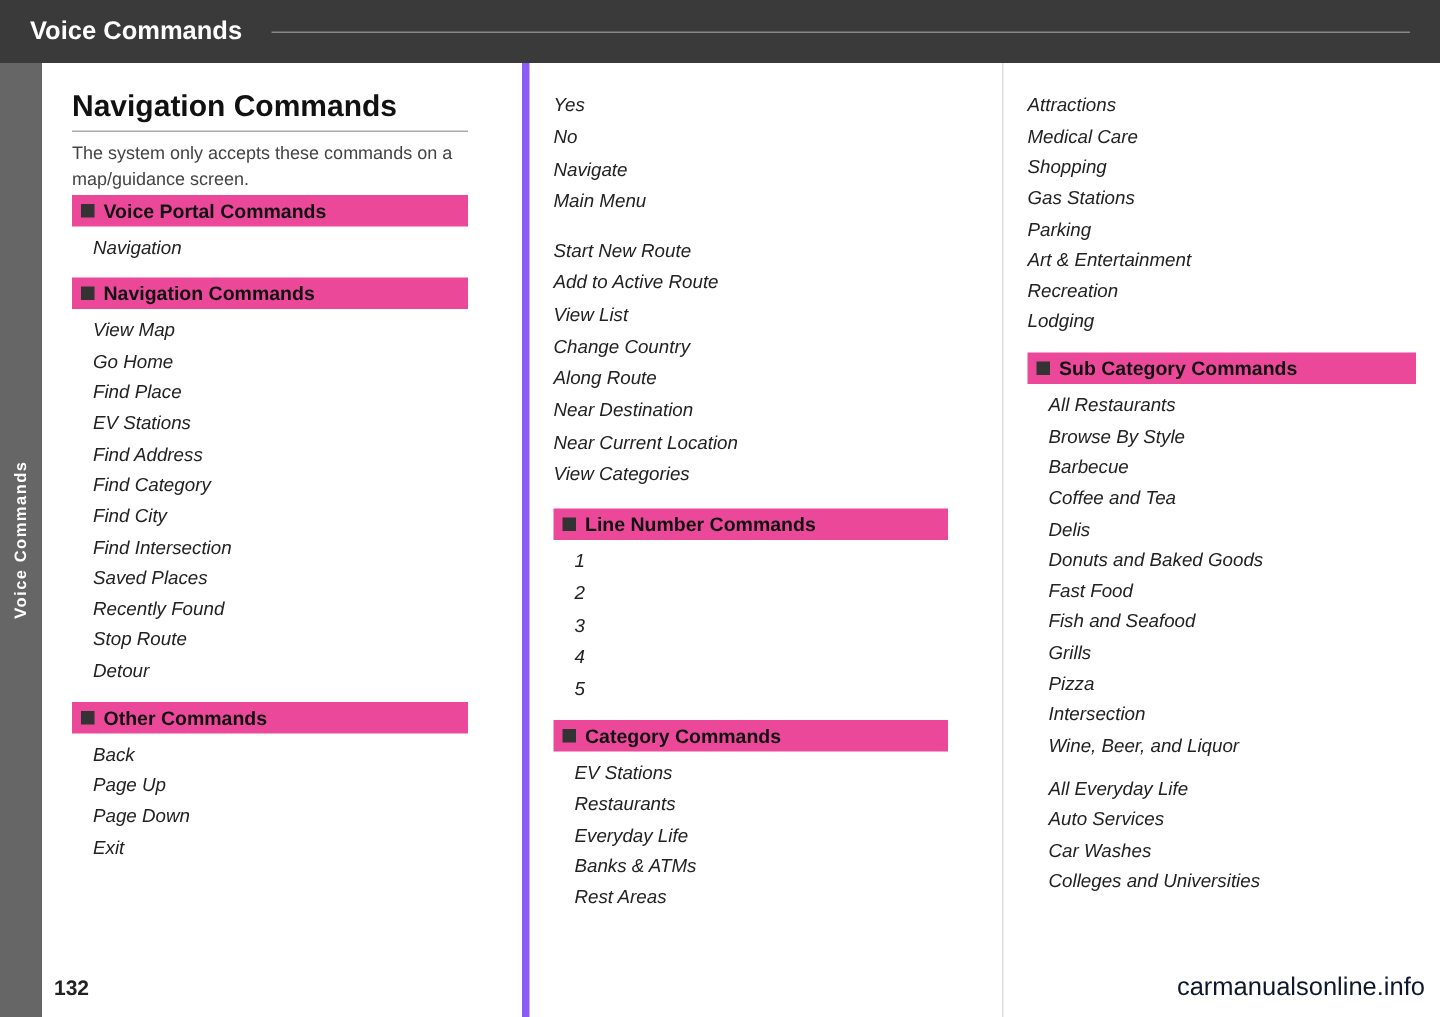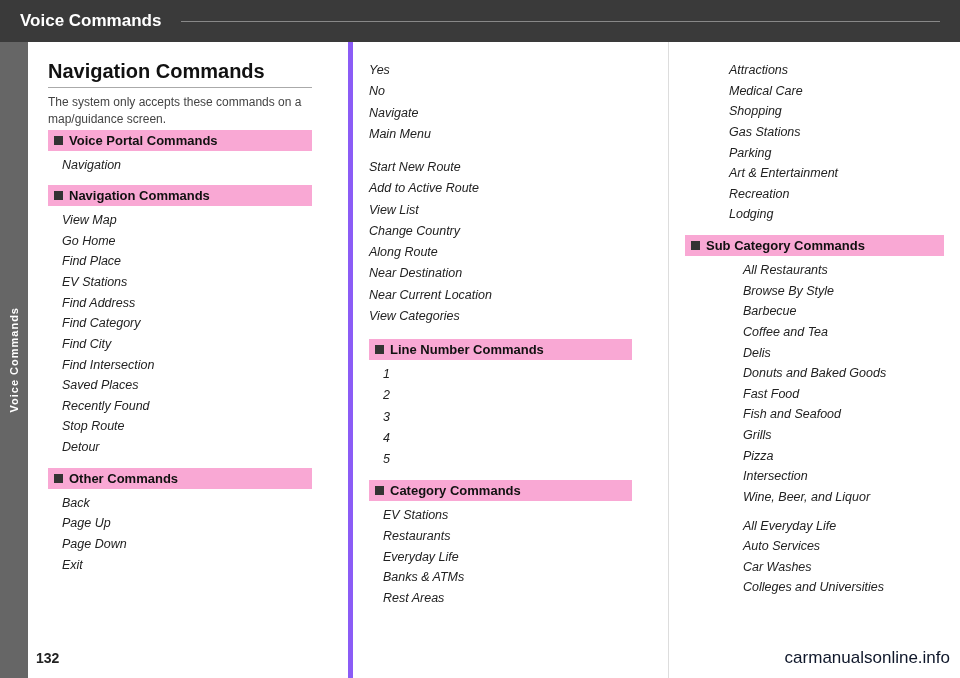--- a/index.html
+++ b/index.html
@@ -117,21 +117,21 @@
     }
     .section-subtitle {
       font-size: 12px;
       color: #444;
       margin-bottom: 2px;
       line-height: 1.4;
     }
 
     
     .section-header {
-      background: #f9a8d4;
+      background: #ec4899;
       font-size: 13px;
       font-weight: bold;
       color: #111;
       padding: 3px 8px 3px 6px;
       margin-bottom: 4px;
       display: flex;
       align-items: center;
       gap: 6px;
     }
     .section-header .sq-bullet {
@@ -180,21 +180,20 @@
       color: #222;
       font-style: italic;
       line-height: 1.7;
     }
 
     
     .right-plain-list {
       list-style: none;
       padding: 0;
       margin-bottom: 10px;
-      margin-left: 44px;
     }
     .right-plain-list li {
       font-size: 12.5px;
       color: #222;
       line-height: 1.65;
       font-style: italic;
     }
   </style>
 </head>
 <body>

